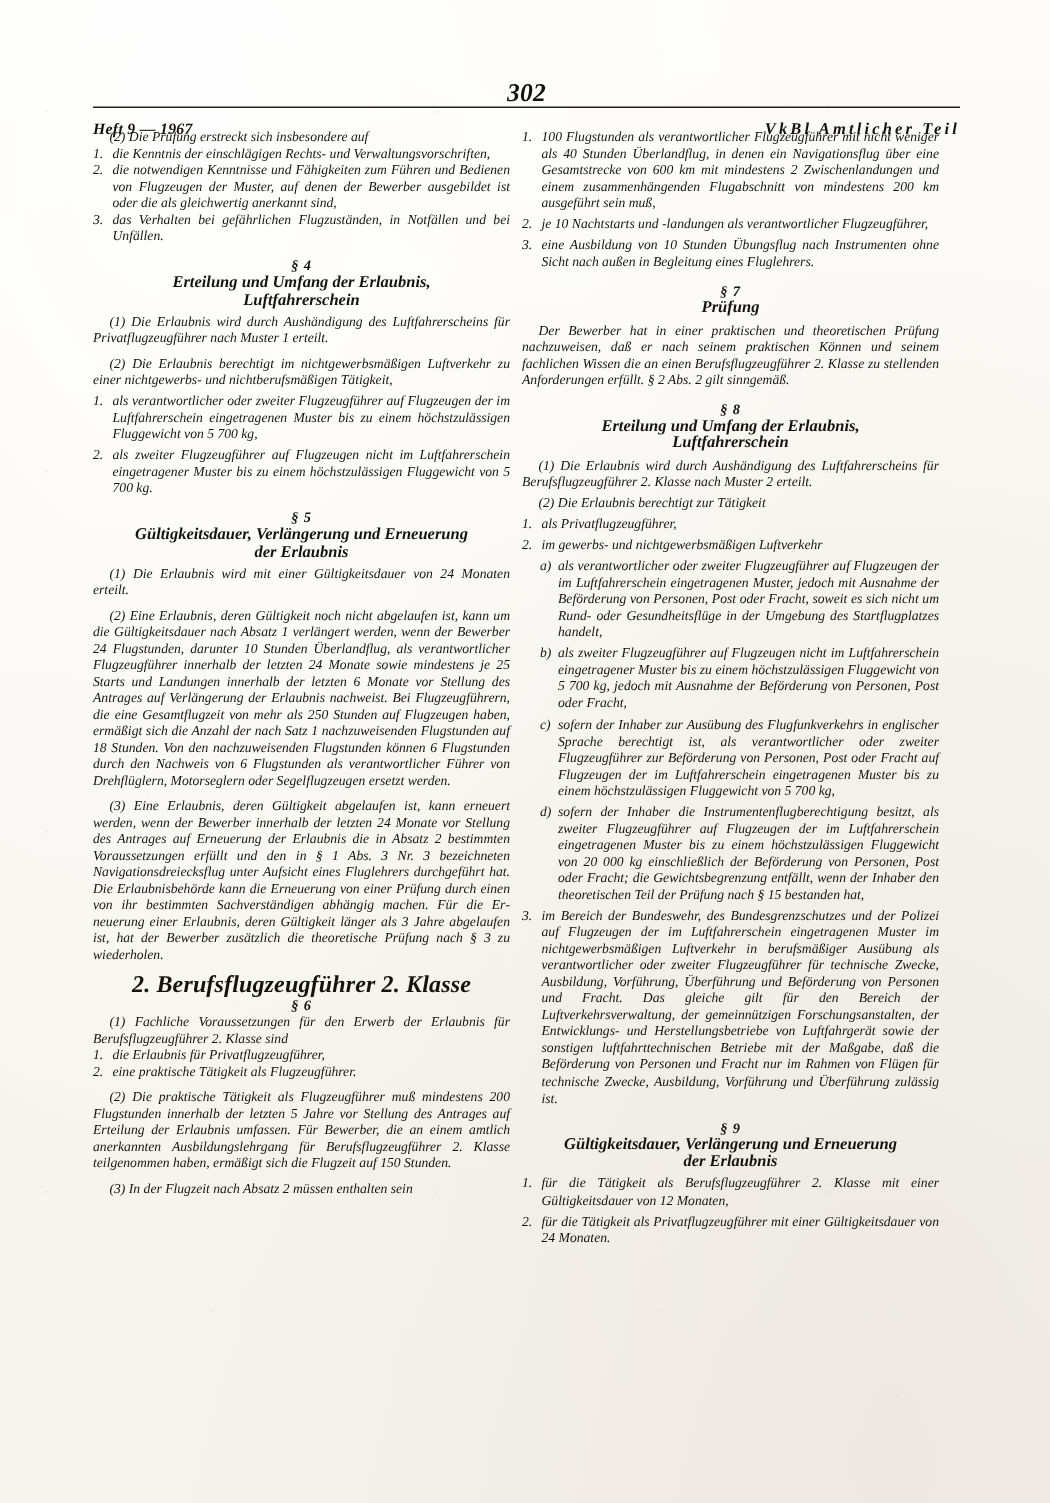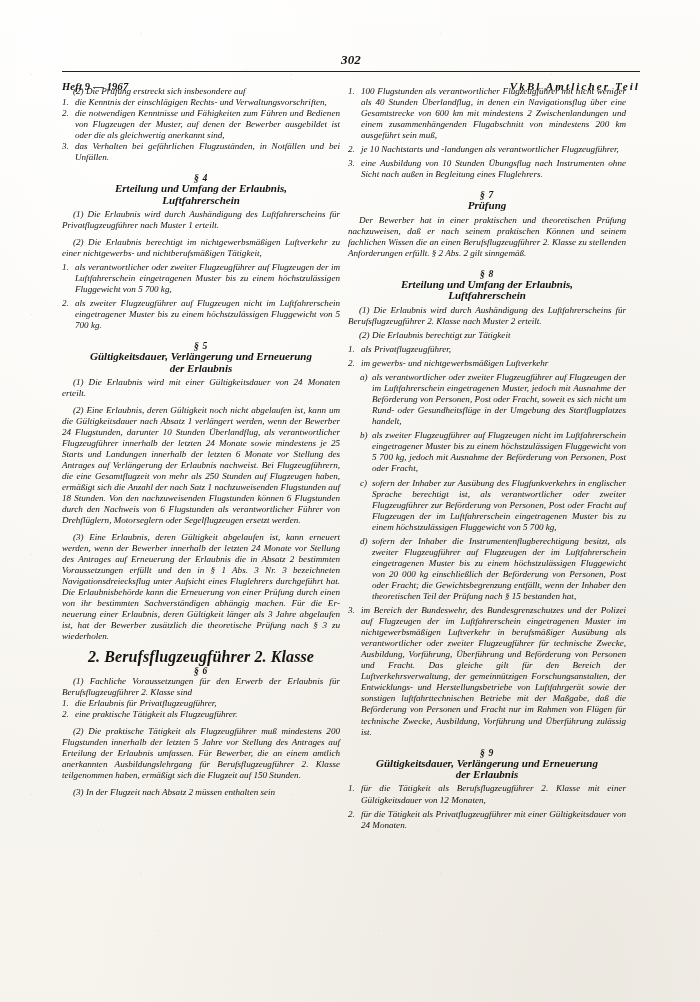--- a/index.html
+++ b/index.html
@@ -44,21 +44,21 @@
     justify-content: space-between;
     font-size: 10.5px;
     font-weight: bold;
     letter-spacing: 0.2px;
   }
   .masthead .mh-left { white-space: nowrap; }
   .masthead .mh-center {
     position: absolute;
     left: 0; right: 0;
     text-align: center;
-    font-size: 13px;
+    font-size: 17px;
     font-weight: bold;
   }
   .masthead .mh-right {
     white-space: nowrap;
     letter-spacing: 2.1px;
     font-size: 11px;
     margin-left: auto;
     margin-top: 28px;
   }
   .rule {

